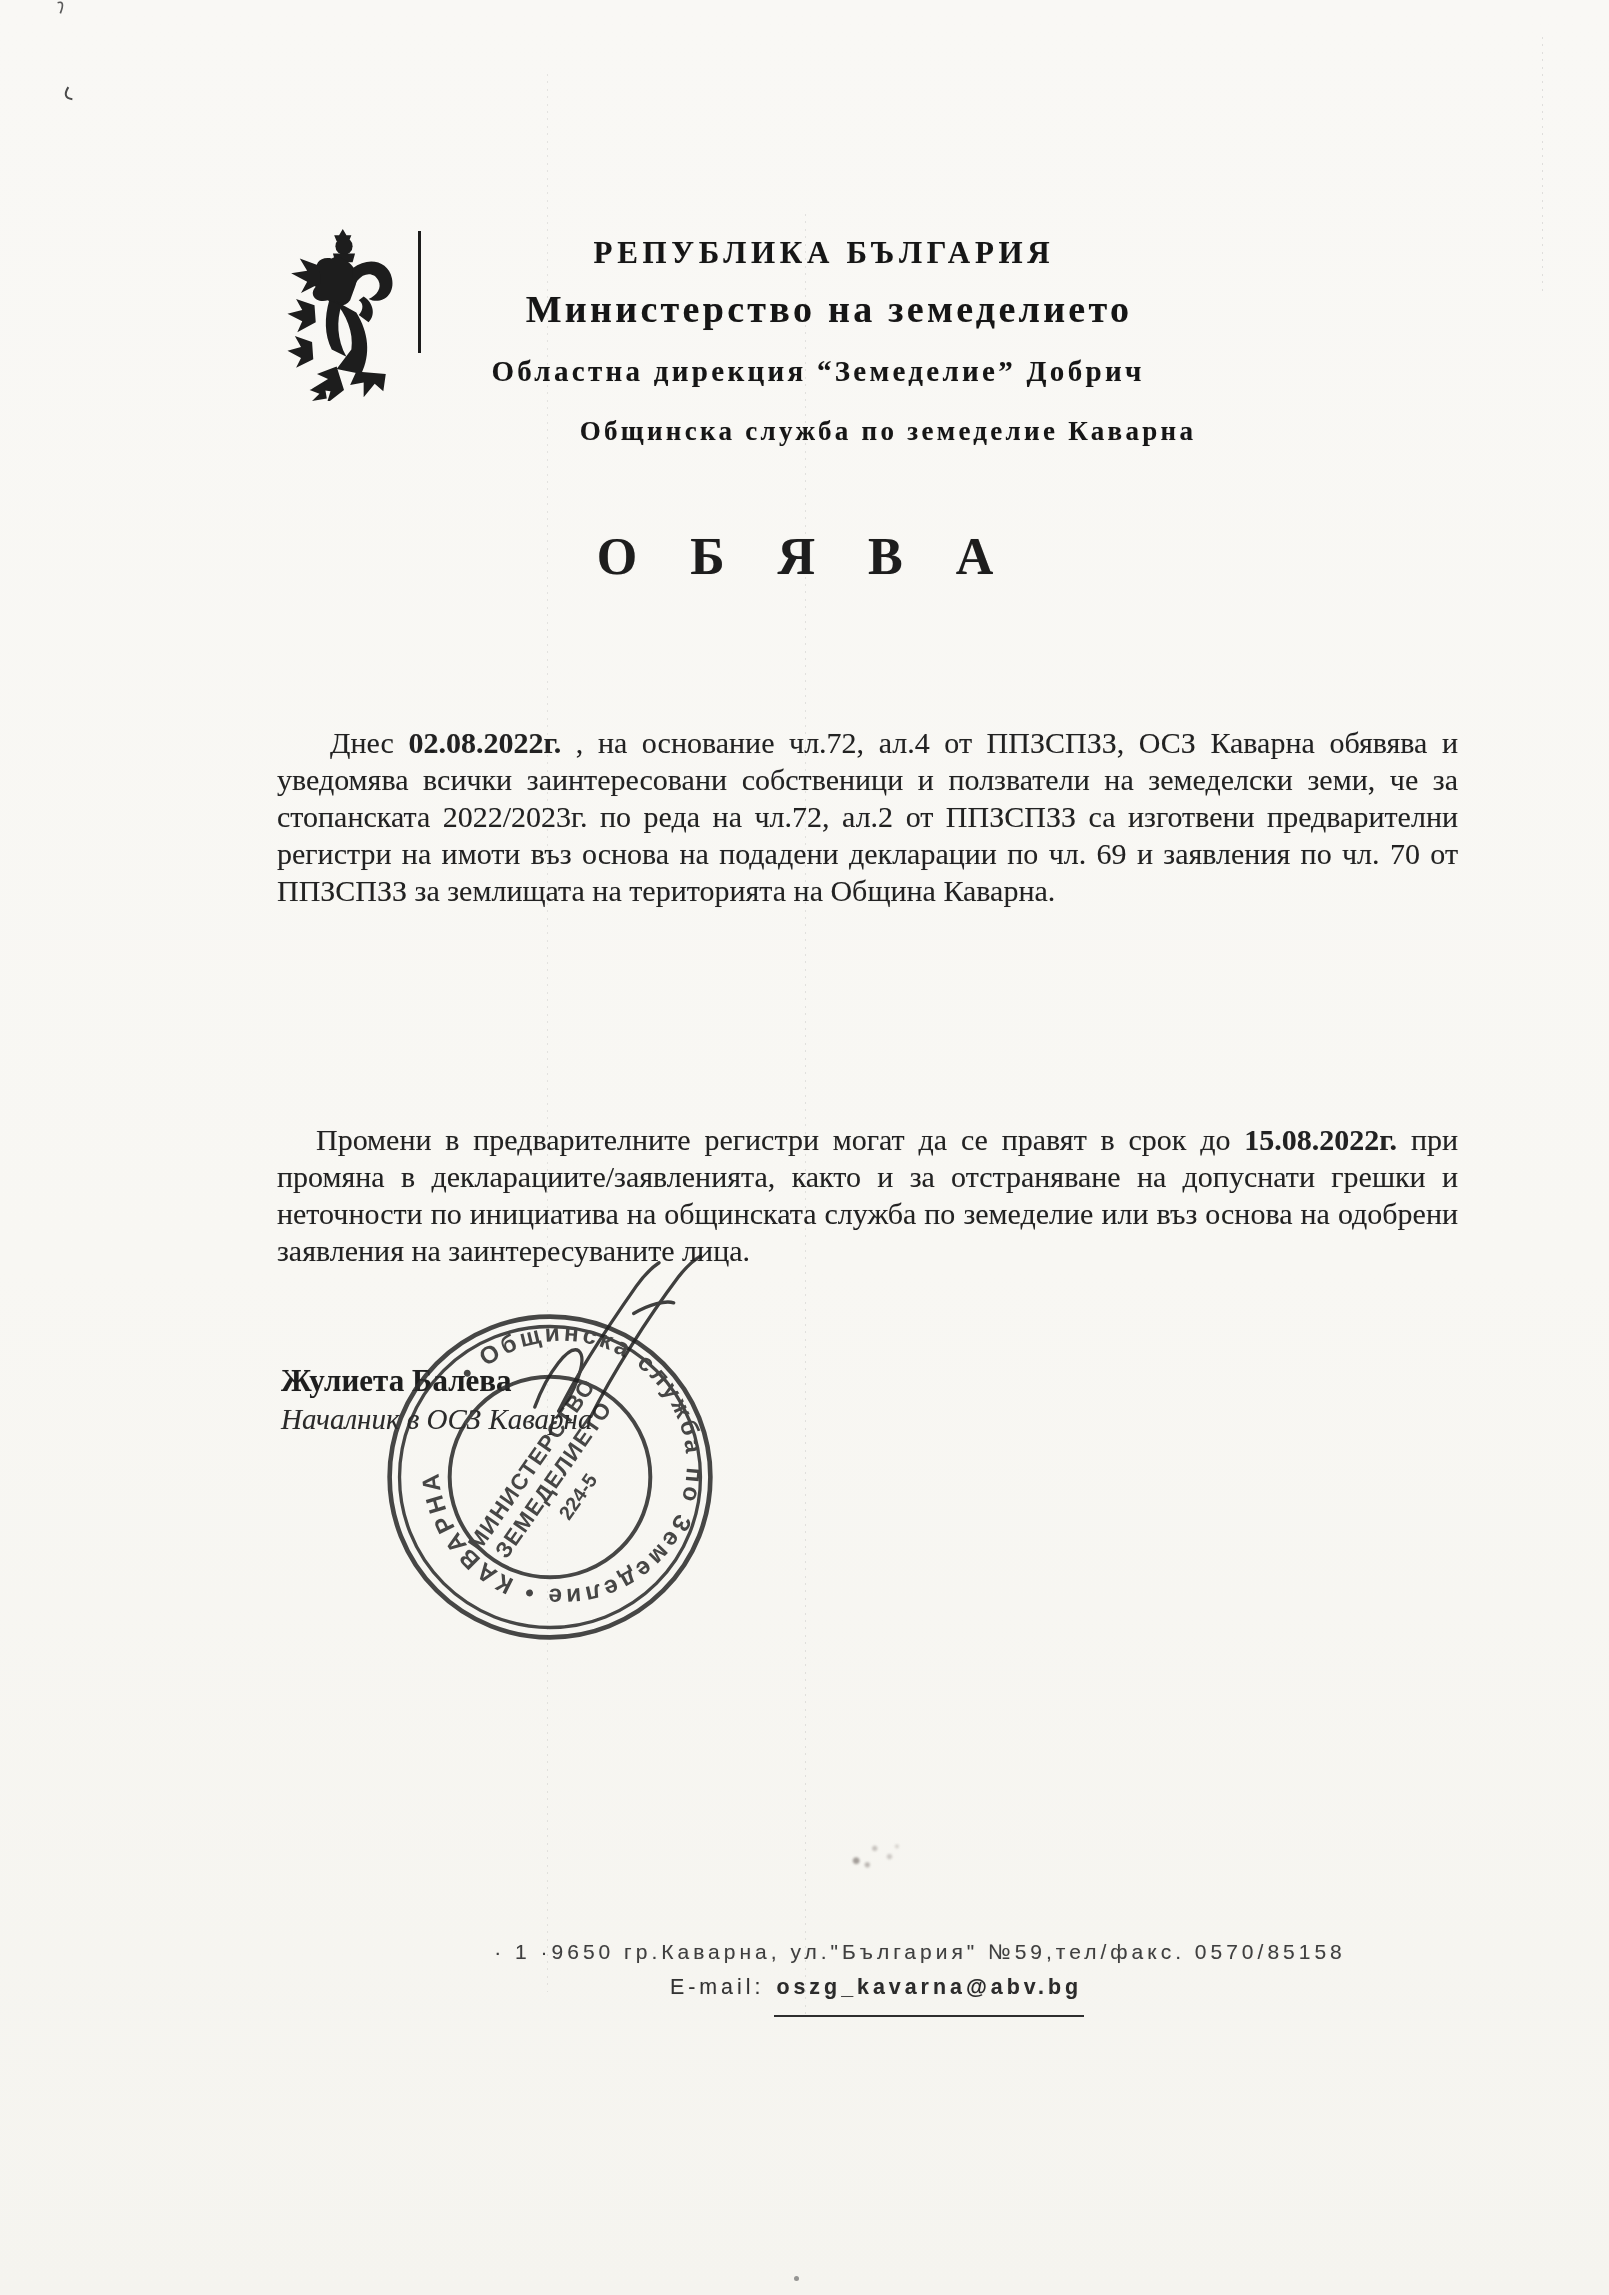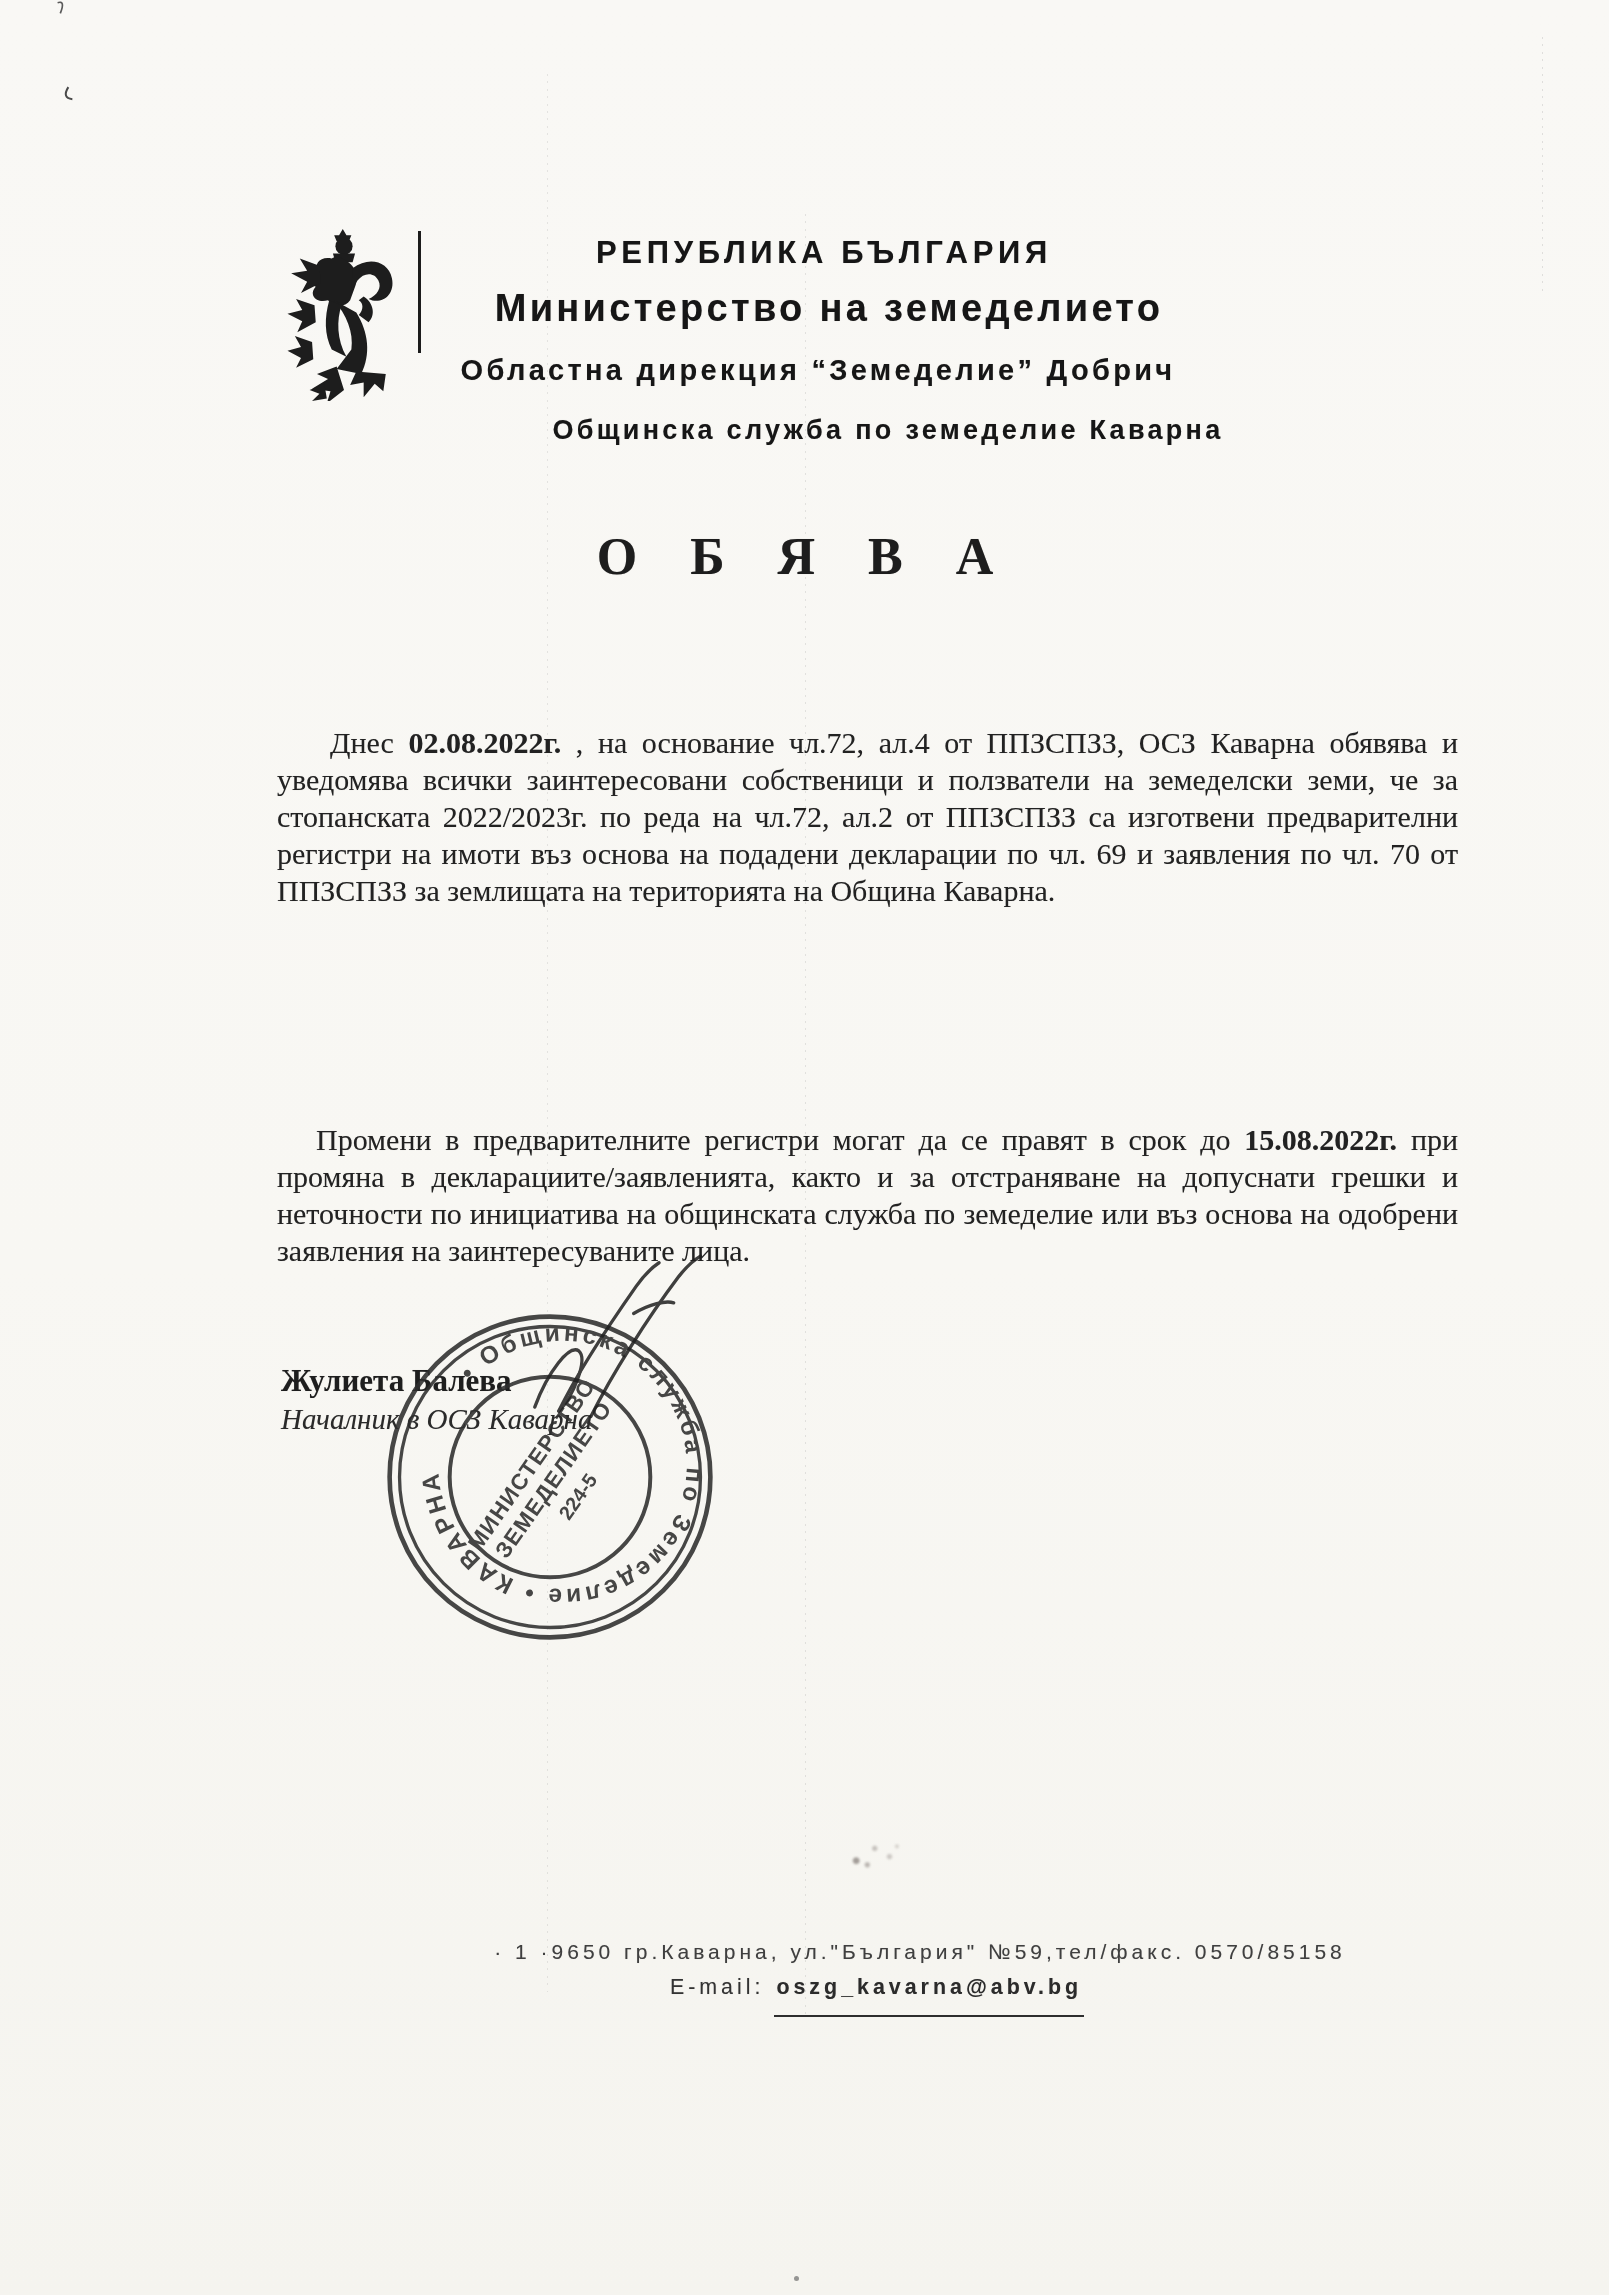--- a/index.html
+++ b/index.html
@@ -35,21 +35,21 @@
   }
   .corner-marks{position:absolute;left:0;top:0;}
   
   .coat{position:absolute;left:281px;top:229px;width:126px;height:172px;}
   .header-divider{position:absolute;left:418px;top:231px;width:2.7px;height:122px;background:#1c1c1c;}
   .header-text{
     position:absolute;left:428px;top:235px;width:842px;
     text-align:center;font-family:"Liberation Sans", sans-serif;
     font-weight:bold;color:#161616;
   }
-  .h-line{white-space:nowrap;text-shadow:0 0 0.7px rgba(30,30,30,.3);}
+  .h-line{white-space:nowrap;text-shadow:0 0 0.7px rgba(30,30,30,.3);font-family:Liberation Serif, serif;}
   .h1{font-size:31px;letter-spacing:4.7px;transform:translateX(-25px);margin-bottom:16px;}
   .h2{font-size:38px;letter-spacing:3.3px;transform:translateX(-20px);margin-bottom:24px;}
   .h3{font-size:29px;letter-spacing:3.3px;transform:translateX(-31px);margin-bottom:28px;}
   .h4{font-size:27px;letter-spacing:3.3px;transform:translateX(39px);}
   
   .doc-title{
     position:absolute;left:0;top:527px;width:1610px;text-align:center;
     font-size:52px;font-weight:bold;letter-spacing:20px;color:#1d1d1d;
     text-shadow:0 0 0.7px rgba(30,30,30,.35);
   }

